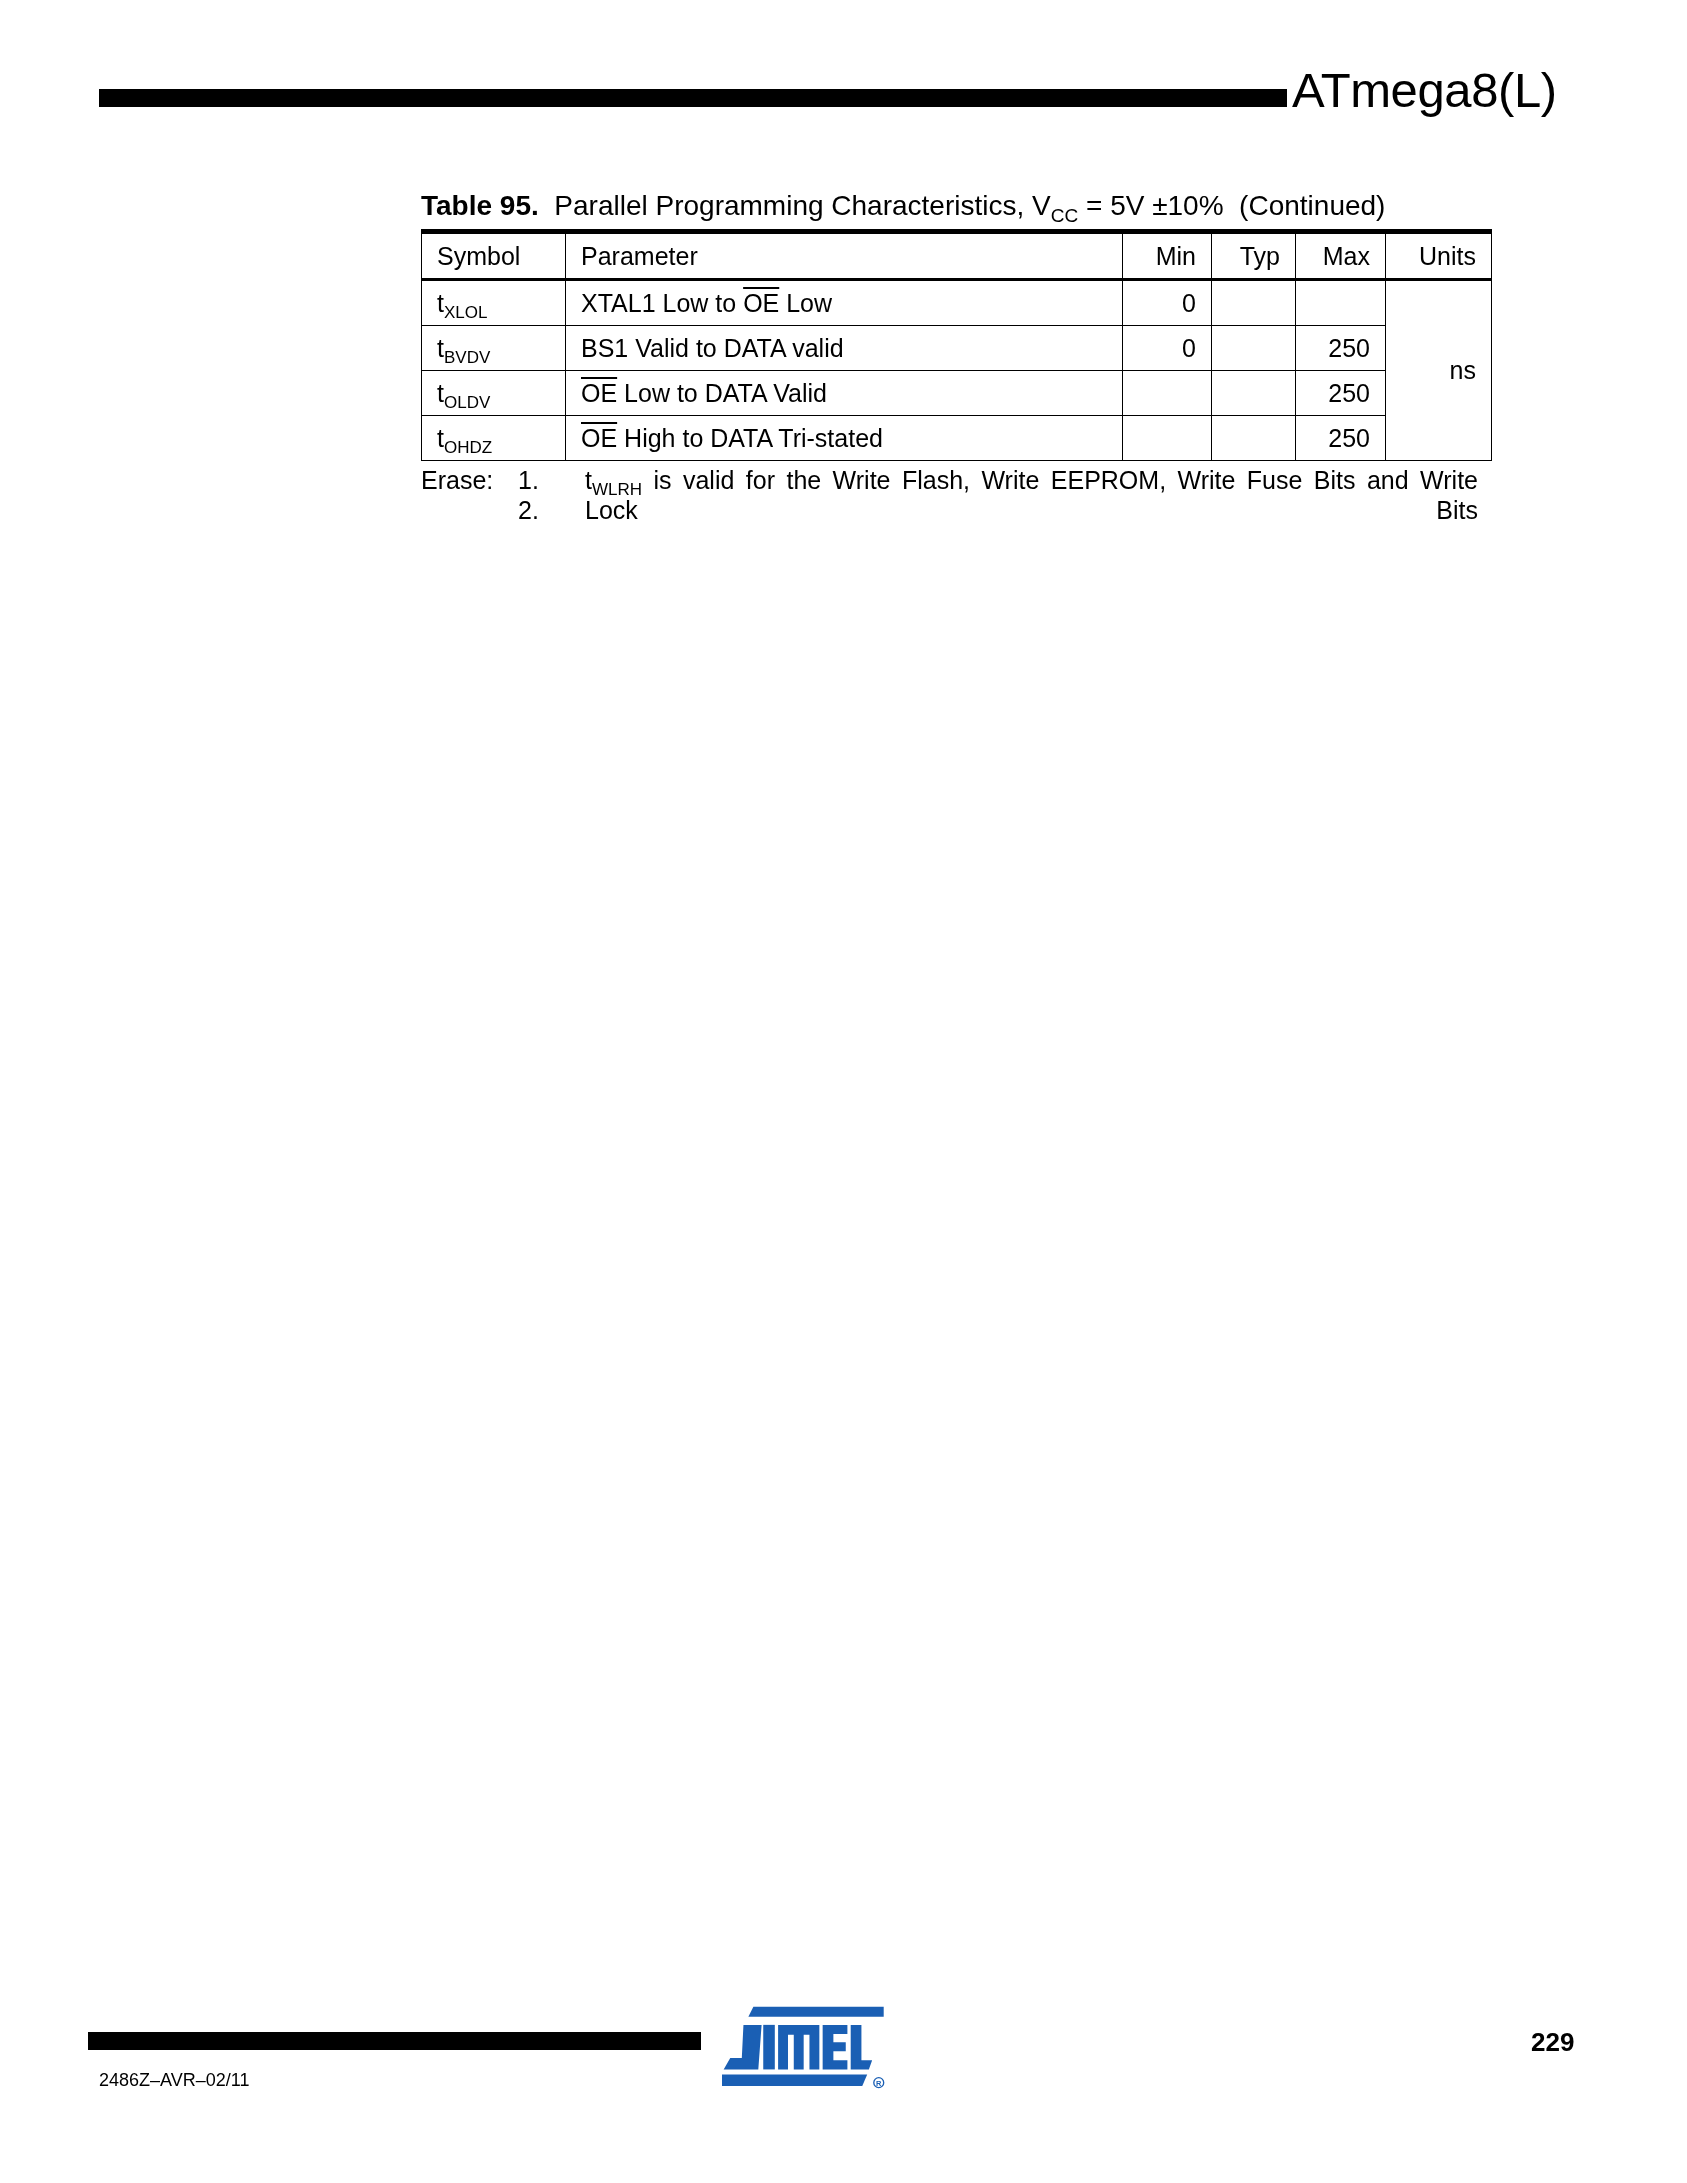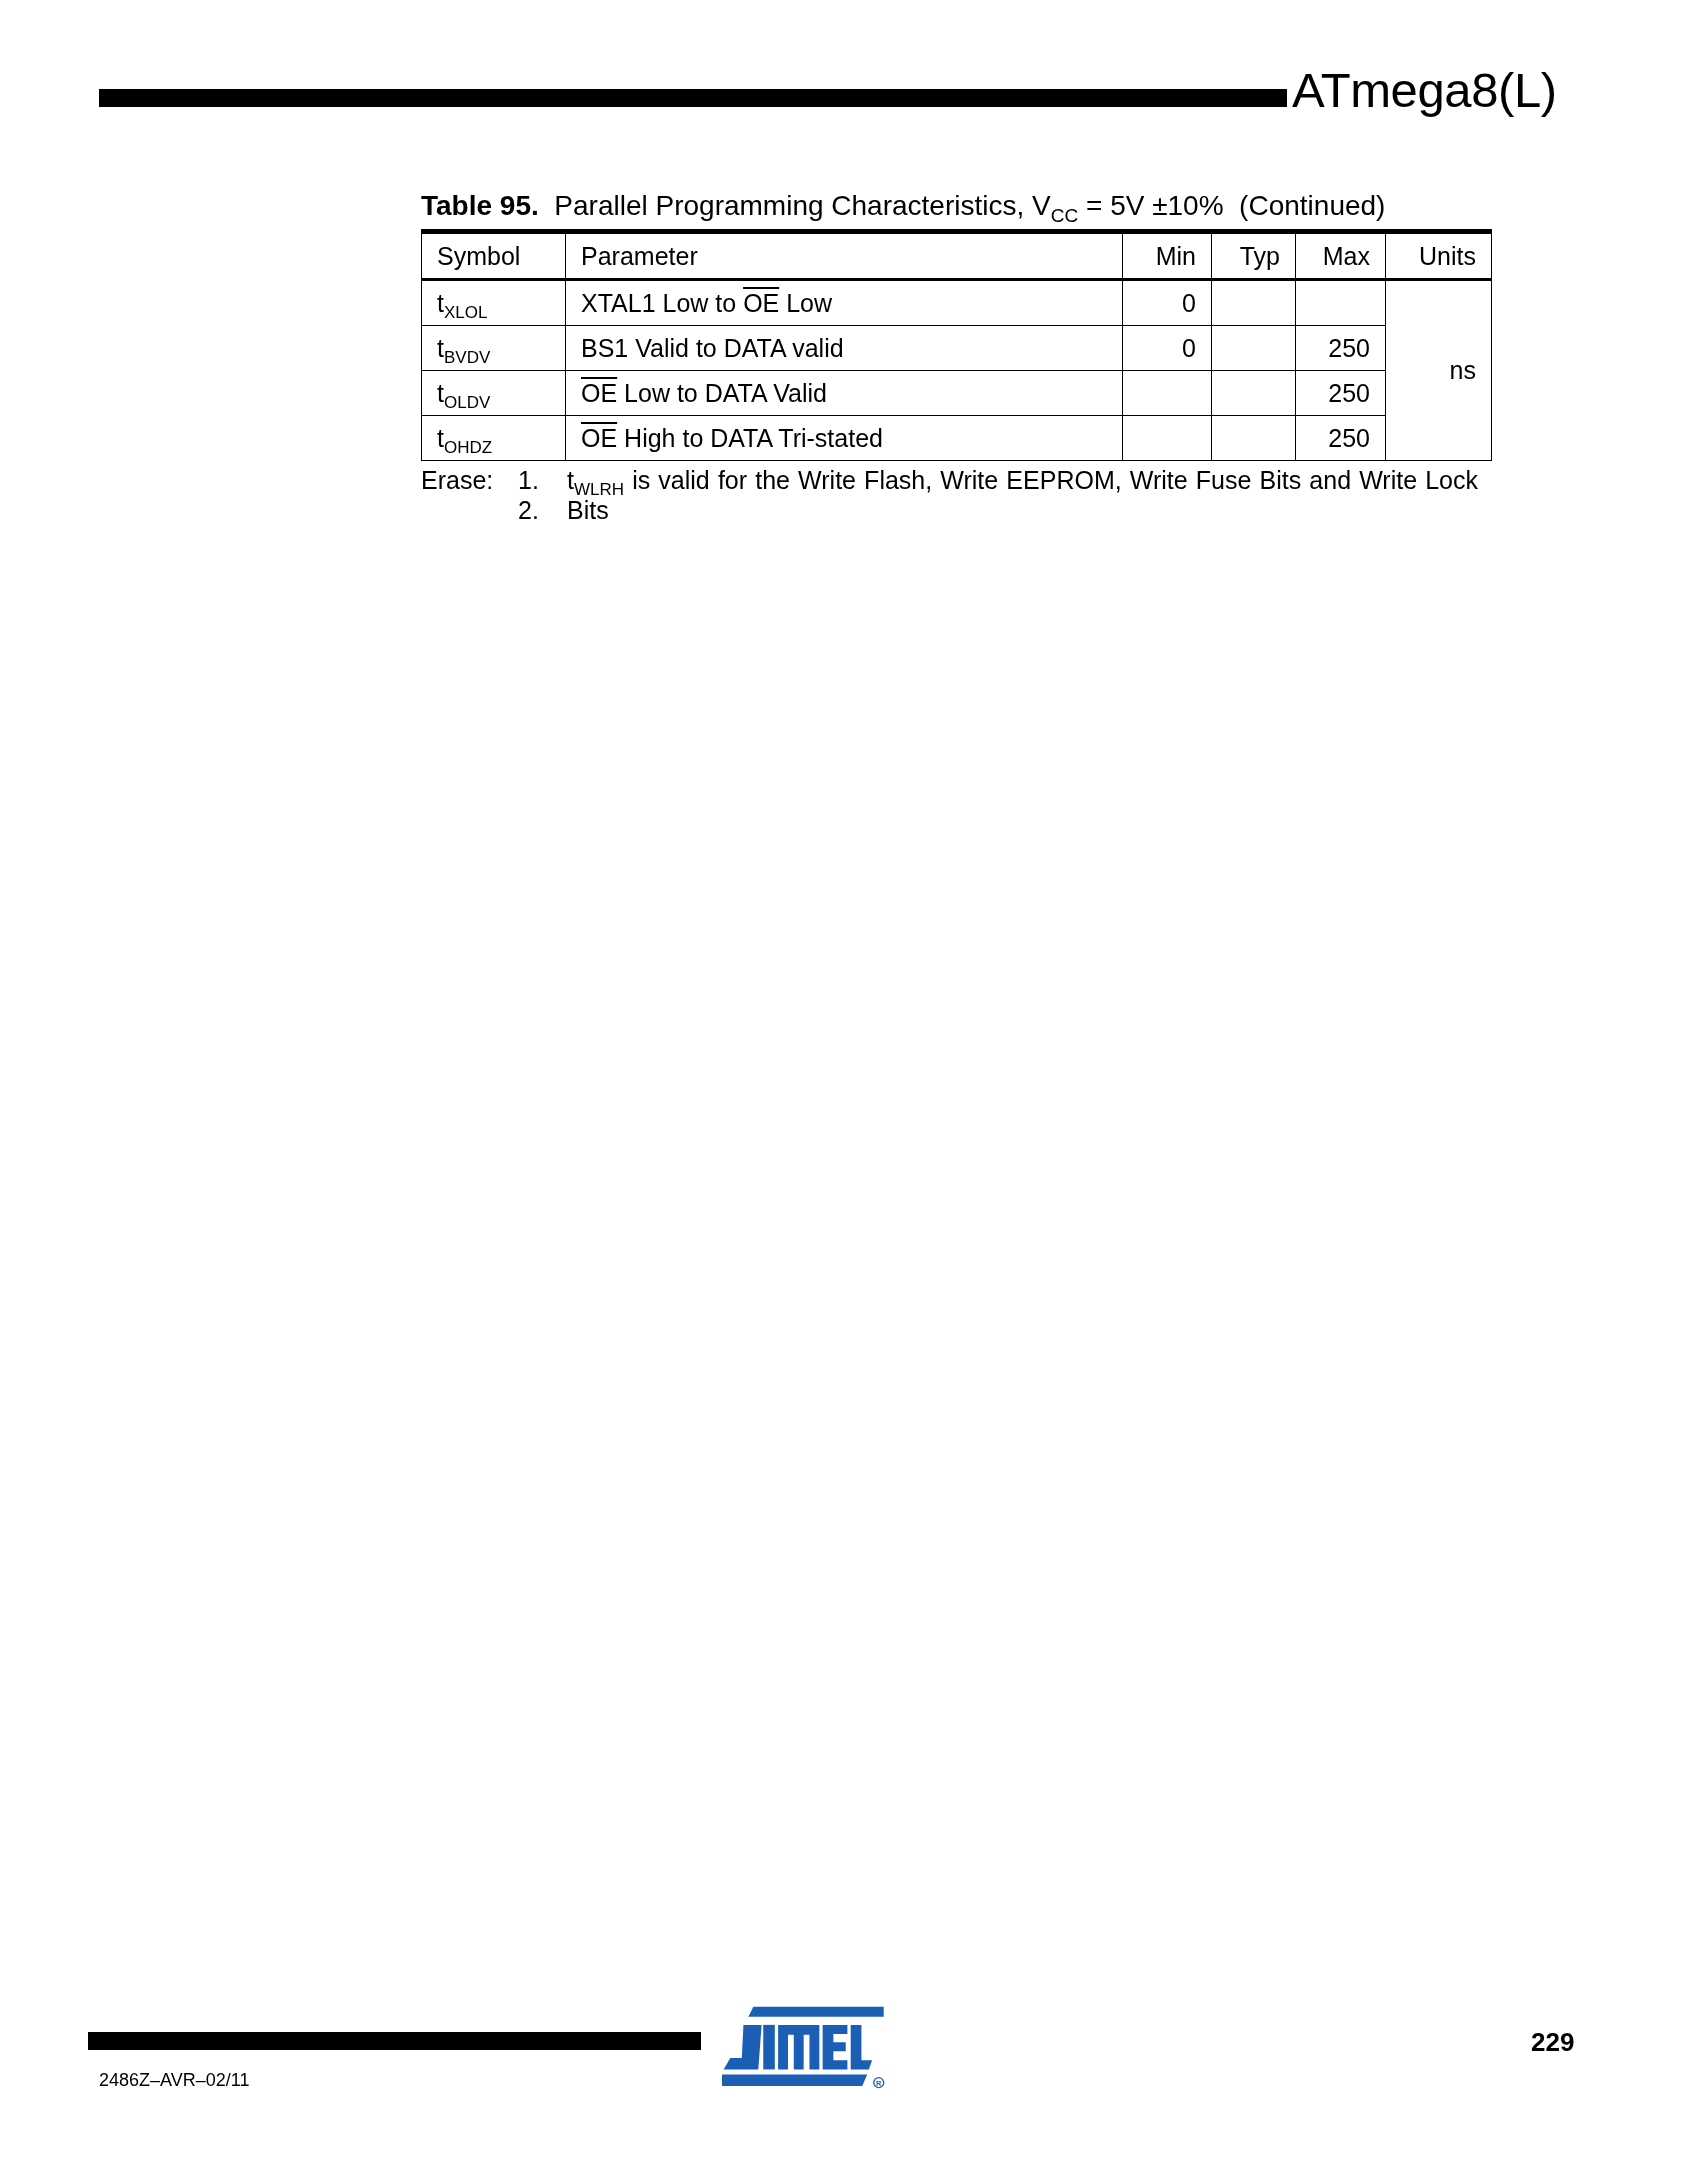--- a/index.html
+++ b/index.html
@@ -80,21 +80,21 @@
       <td class="c"></td>
       <td class="c">250</td>
     </tr>
   </tbody>
 </table>
 
 <div class="abs notes">
   <div class="row">
     <span class="lbl">Erase:</span>
     <span class="num" style="left:97px">1.</span>
-    <span class="txt" style="left:146px; right:96px; text-align:justify; text-align-last:justify;"><span>t</span><sub>WLRH</sub><span style="white-space:pre-wrap"> is valid for the Write Flash, Write EEPROM, Write Fuse Bits and Write Lock Bits</span></span>
+    <span class="txt" style="left:164px; right:96px; text-align:justify; text-align-last:justify;"><span>t</span><sub>WLRH</sub><span style="white-space:pre-wrap"> is valid for the Write Flash, Write EEPROM, Write Fuse Bits and Write Lock Bits</span></span>
   </div>
   <div class="row">
     <span class="num" style="left:97px">2.</span>
   </div>
 </div>
 
 <div class="abs ftr-bar"></div>
 
 <div class="abs logo">
   <svg width="165" height="91" viewBox="0 0 200 110">

